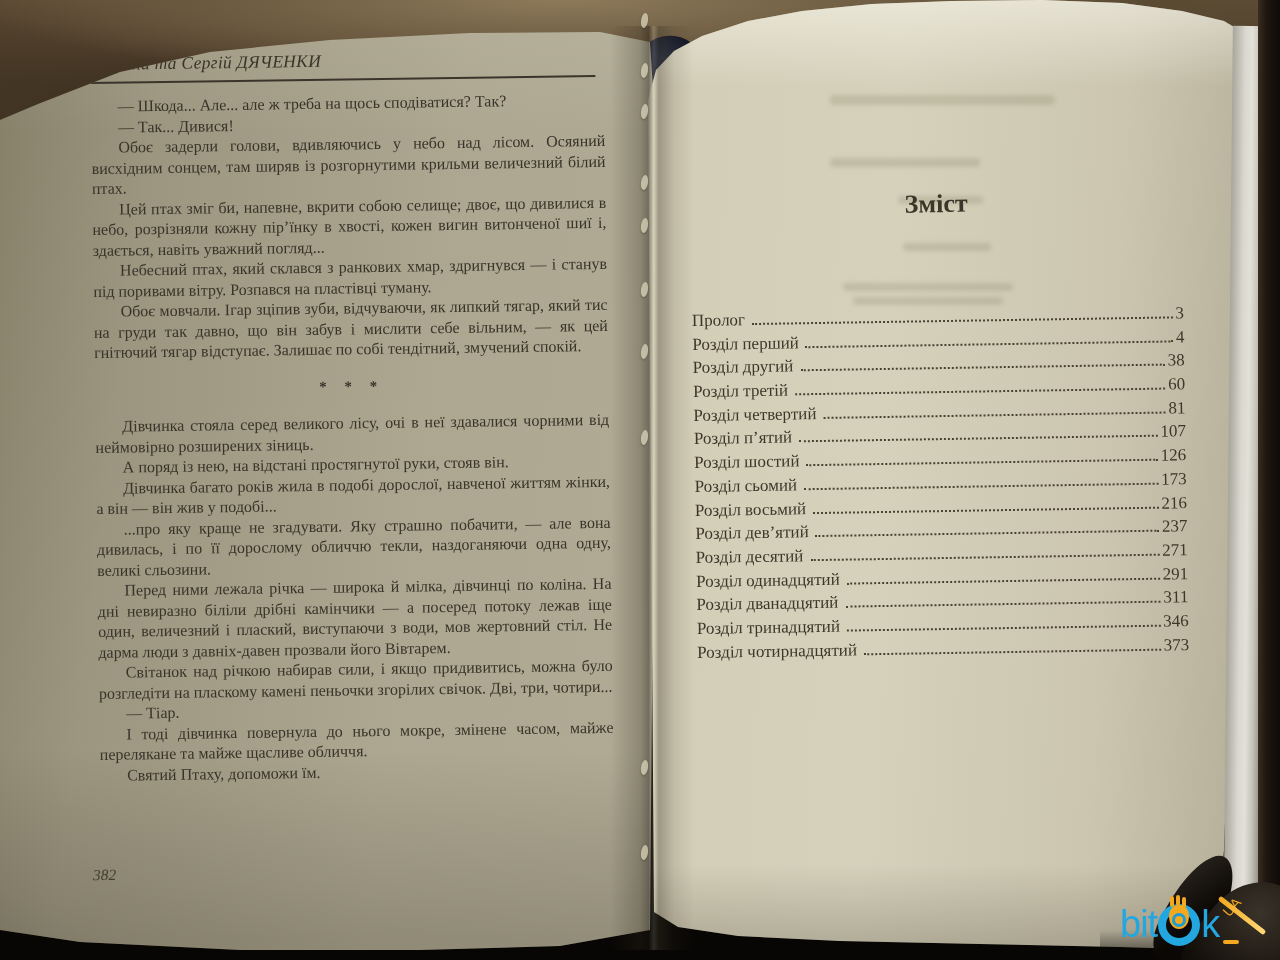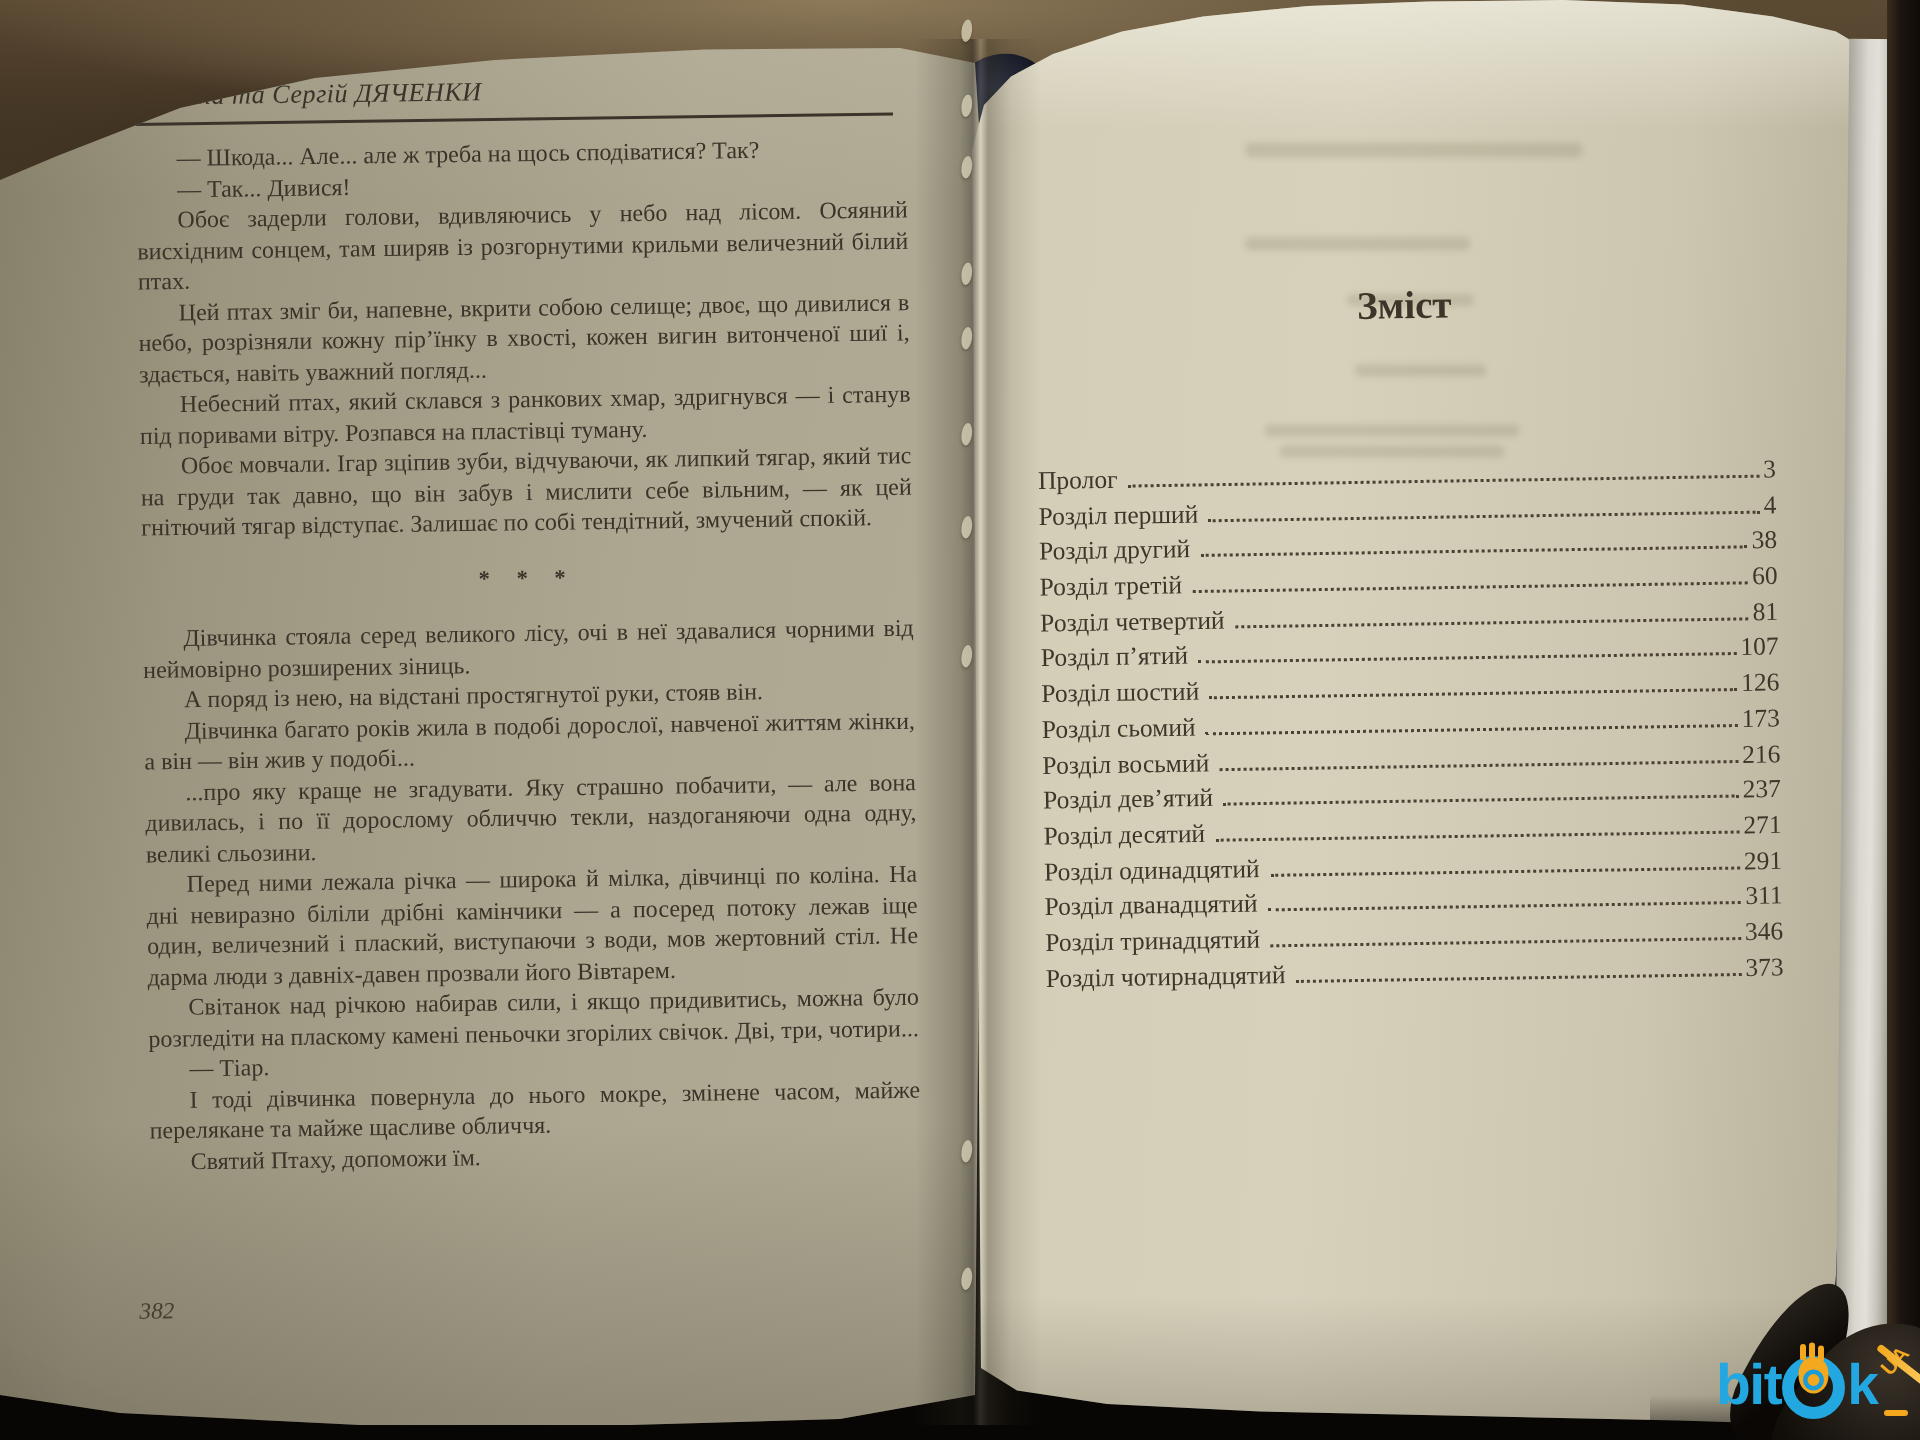--- a/index.html
+++ b/index.html
@@ -106,22 +106,22 @@
     position:absolute; left:1190px; top:884px; width:130px; height:150px;
     background:radial-gradient(circle at 30% 25%, #3a332a 0%, #120e09 55%, #050302 100%);
     border-radius:40%; transform:rotate(40deg);
   }
   .pen-shadow {
     position:absolute; left:1100px; top:930px; width:180px; height:40px;
     background:linear-gradient(180deg, rgba(10,8,5,.0), rgba(8,6,4,.8));
   }
   
   .logo {
-    position:absolute; left:1144px; top:903px; display:flex; align-items:center;
-    font-family:"Liberation Sans", sans-serif; font-weight:bold; font-size:38px;
+    position:absolute; left:1120px; top:903px; display:flex; align-items:center;
+    font-family:"Liberation Sans", sans-serif; font-weight:normal; font-size:38px;
     letter-spacing:-1px; color:#23a7e0; z-index:9;
   }
   .lg-o {
     position:relative; width:26px; height:26px; border:8px solid #23a7e0;
     border-radius:50%; margin:0 1px; background:rgba(8,10,14,.25);
   }
   .lg-hand {
     position:absolute; top:-7px; left:3px; width:20px; height:24px;
     background:#f3a81d; border-radius:45% 45% 50% 50%;
   }

